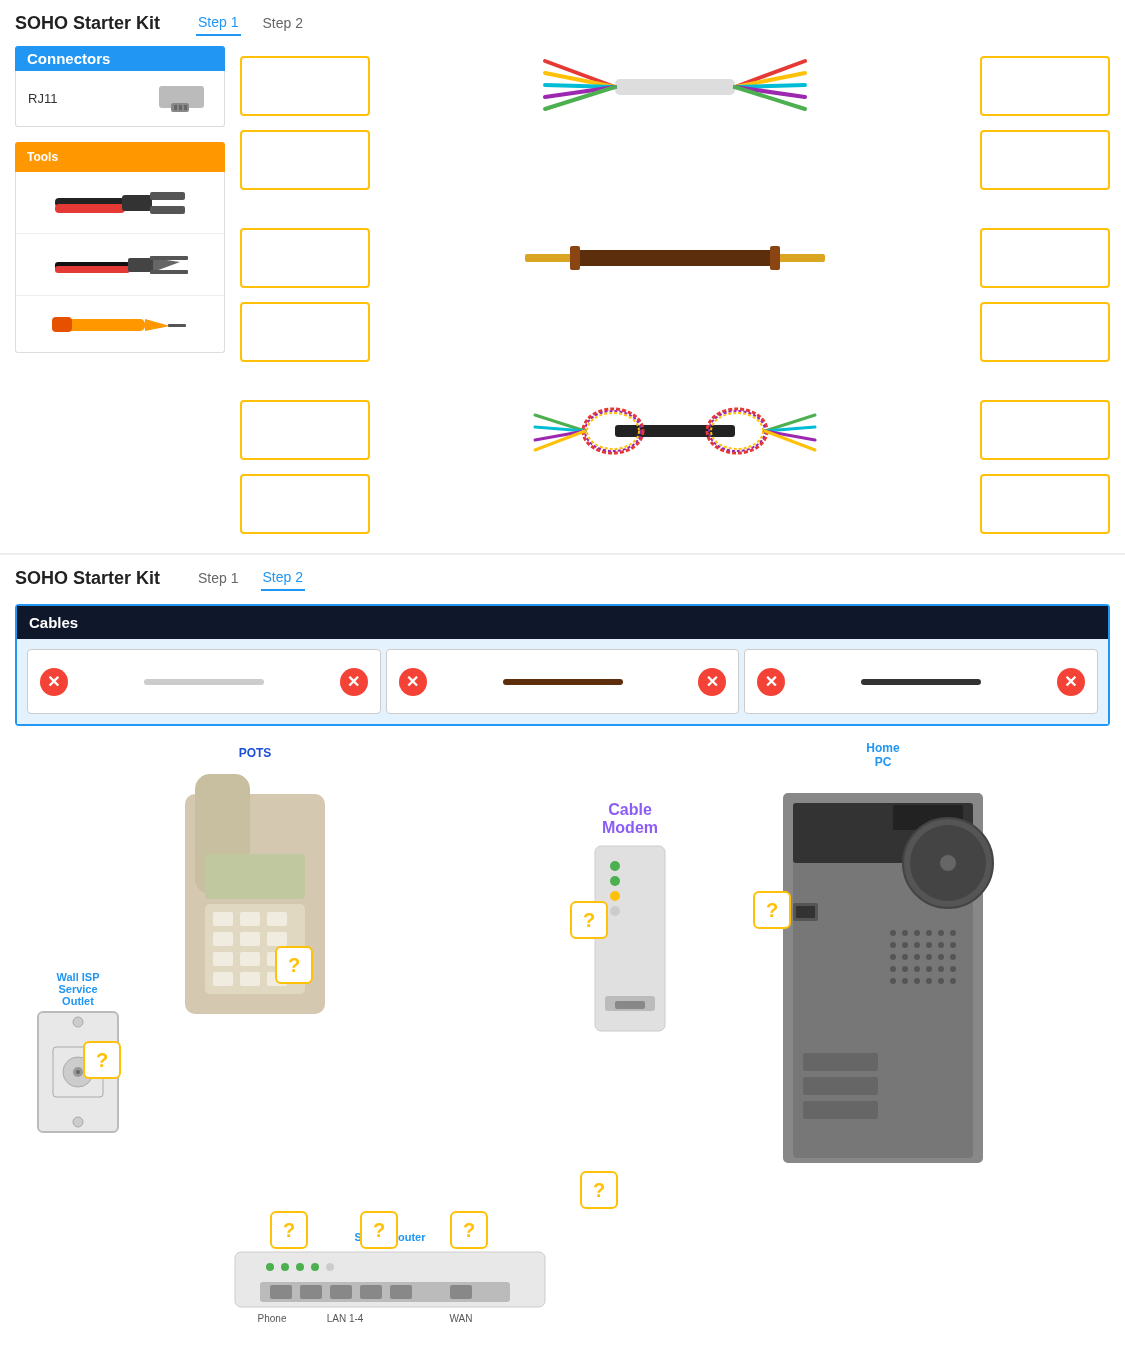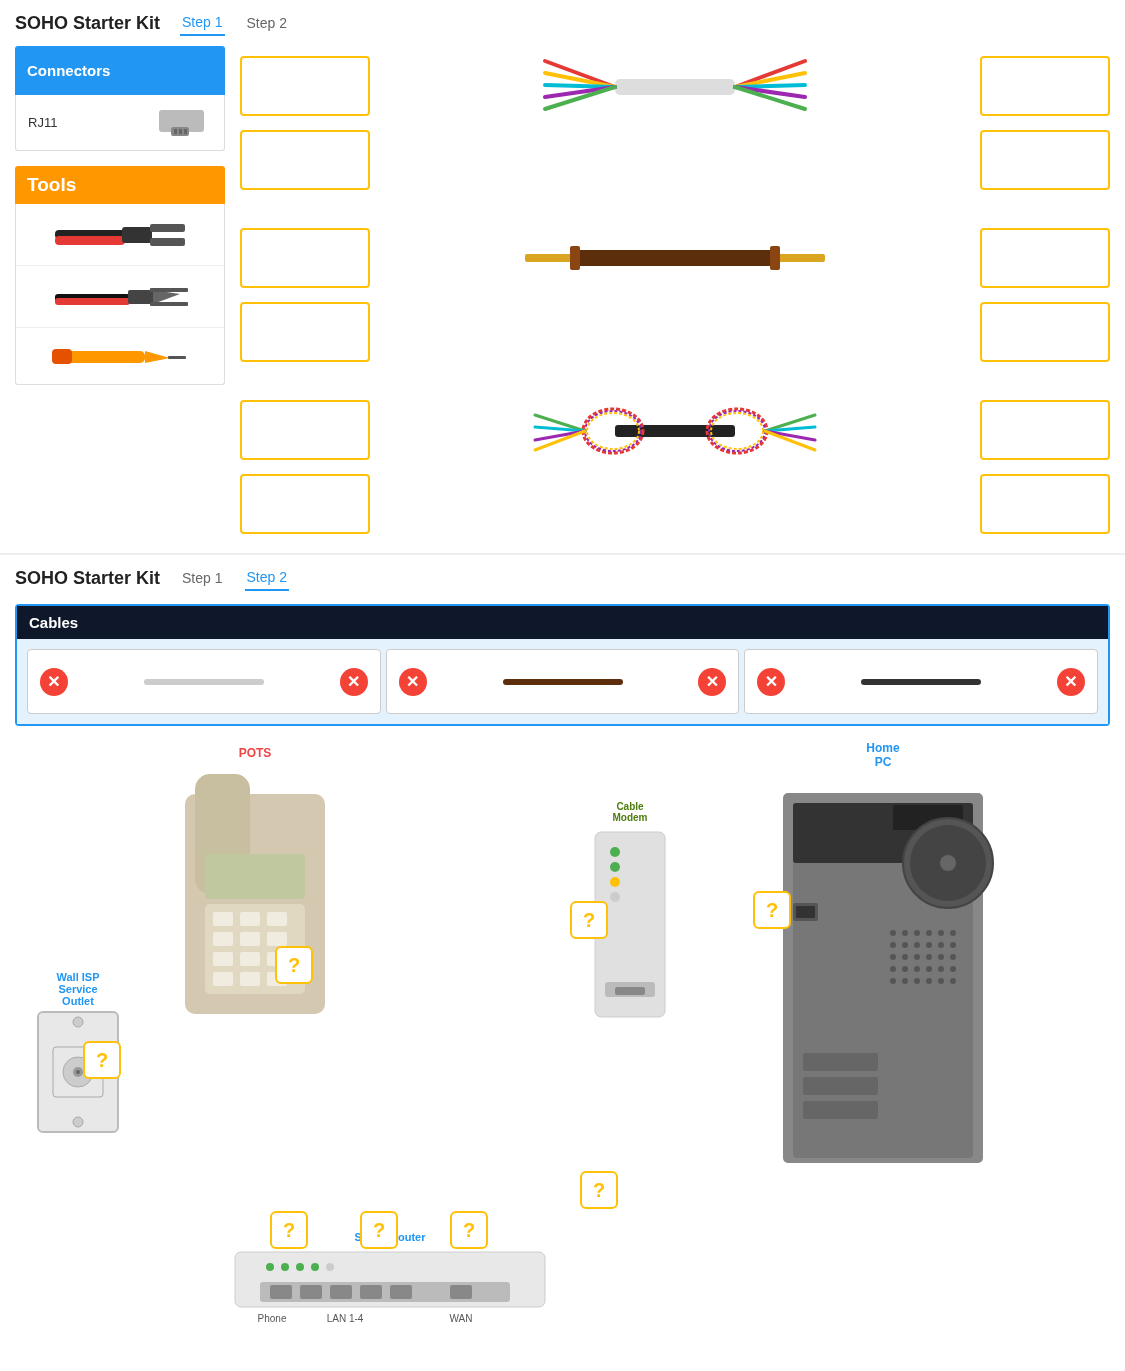--- a/index.html
+++ b/index.html
@@ -43,30 +43,30 @@
     }
 
     .left-panel {
       width: 210px;
       flex-shrink: 0;
     }
 
     .panel-header-blue {
       background: #2196F3;
       color: #fff;
-      padding: 16px 12px;
+      padding: 4px 12px;
       font-size: 15px;
       font-weight: bold;
       border-radius: 3px 3px 0 0;
     }
     .panel-header-orange {
       background: #FF9800;
       color: #fff;
       padding: 8px 12px;
-      font-size: 19px;
+      font-size: 12px;
       font-weight: bold;
       border-radius: 3px 3px 0 0;
     }
 
     .connectors-box {
       border: 1px solid #ddd;
       border-top: none;
       border-radius: 0 0 3px 3px;
       margin-bottom: 15px;
     }
@@ -211,21 +211,21 @@
       font-size: 20px;
       color: #FFC107;
       font-weight: bold;
       cursor: pointer;
       position: absolute;
     }
 
     .section-header-row {
       display: flex;
       align-items: center;
-      gap: 0;
+      gap: 16px;
       padding: 0 0 5px 0;
     }
   </style>
 </head>
 <body>
 
 <div>
   <div class="section-header-row" style="padding:10px 15px 0;">
     <span class="section-title" style="padding:0; margin-right:20px;">SOHO Starter Kit</span>
     <div class="tabs" style="padding:0;">
@@ -451,21 +451,21 @@
         <circle cx="45" cy="65" r="2" fill="#666"></circle>
 
         <circle cx="45" cy="15" r="5" fill="#ccc" stroke="#aaa"></circle>
         <circle cx="45" cy="115" r="5" fill="#ccc" stroke="#aaa"></circle>
       </svg>
       
       <div class="question-badge" style="left:50px; top:70px;">?</div>
     </div>
 
     <div class="device" style="left:160px; top:5px;">
-      <div style="font-size:12px; color:#ef4444; font-weight:bold; text-align:center; margin-bottom:4px;">POTS</div>
+      <div style="font-size:12px; color:#1d4ed8; font-weight:bold; text-align:center; margin-bottom:4px;">POTS</div>
       <svg width="160" height="280" viewBox="0 0 160 280">
 
         <rect x="10" y="30" width="140" height="220" rx="10" fill="#d4c9b0"></rect>
 
         <rect x="20" y="10" width="55" height="120" rx="15" fill="#c8bfa0"></rect>
 
         <rect x="30" y="140" width="100" height="90" rx="5" fill="#e0d8c0"></rect>
 
         <rect x="38" y="148" width="20" height="14" rx="2" fill="#f0ece0"></rect>
         <rect x="65" y="148" width="20" height="14" rx="2" fill="#f0ece0"></rect>
@@ -480,21 +480,21 @@
         <rect x="65" y="208" width="20" height="14" rx="2" fill="#f0ece0"></rect>
         <rect x="92" y="208" width="20" height="14" rx="2" fill="#f0ece0"></rect>
 
         <rect x="30" y="90" width="100" height="45" rx="3" fill="#c0c8a0"></rect>
       </svg>
       
       <div class="question-badge" style="left:100px; top:200px;">?</div>
     </div>
 
     <div class="device" style="left:570px; top:60px;">
-      <div style="font-size:10px; color:#4d7c0f; font-weight:bold; text-align:center; margin-bottom:4px;">Cable<br>Modem</div>
+      <div style="font-size:16px; color:#8b5cf6; font-weight:bold; text-align:center; margin-bottom:4px;">Cable<br>Modem</div>
       <svg width="90" height="200" viewBox="0 0 90 200">
         <rect x="10" y="5" width="70" height="185" rx="6" fill="#e0e0e0" stroke="#ccc" stroke-width="1"></rect>
 
         <circle cx="30" cy="25" r="5" fill="#4CAF50"></circle>
         <circle cx="30" cy="40" r="5" fill="#4CAF50"></circle>
         <circle cx="30" cy="55" r="5" fill="#FFC107"></circle>
         <circle cx="30" cy="70" r="5" fill="#ccc"></circle>
 
         <rect x="20" y="155" width="50" height="15" rx="3" fill="#bbb"></rect>
         <rect x="30" y="160" width="30" height="8" rx="2" fill="#888"></rect>

